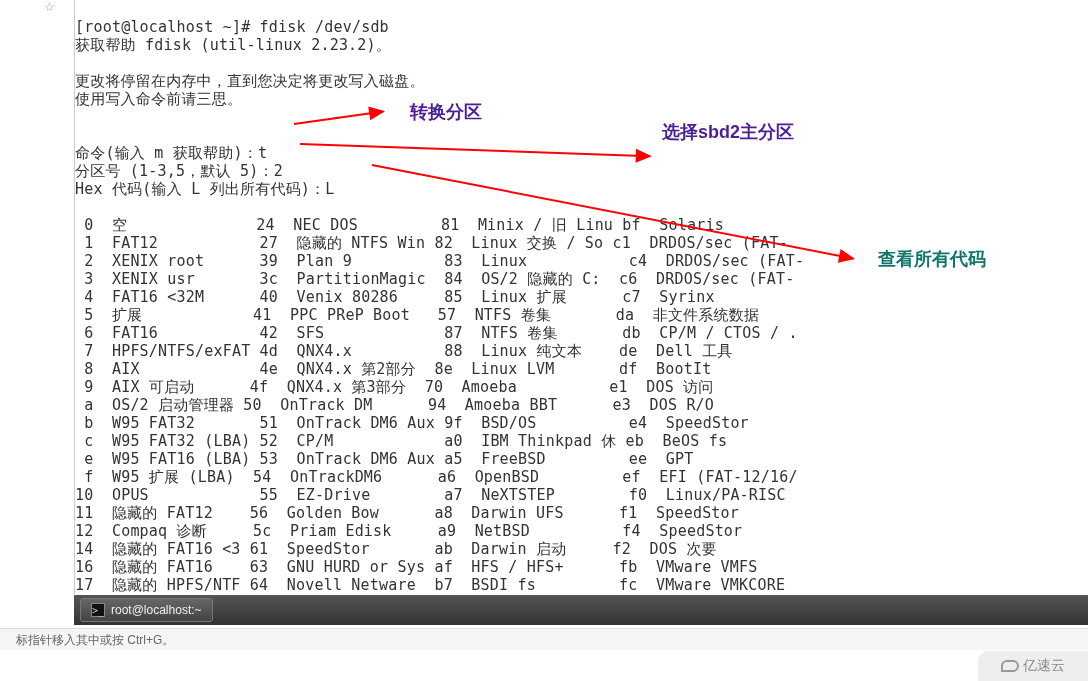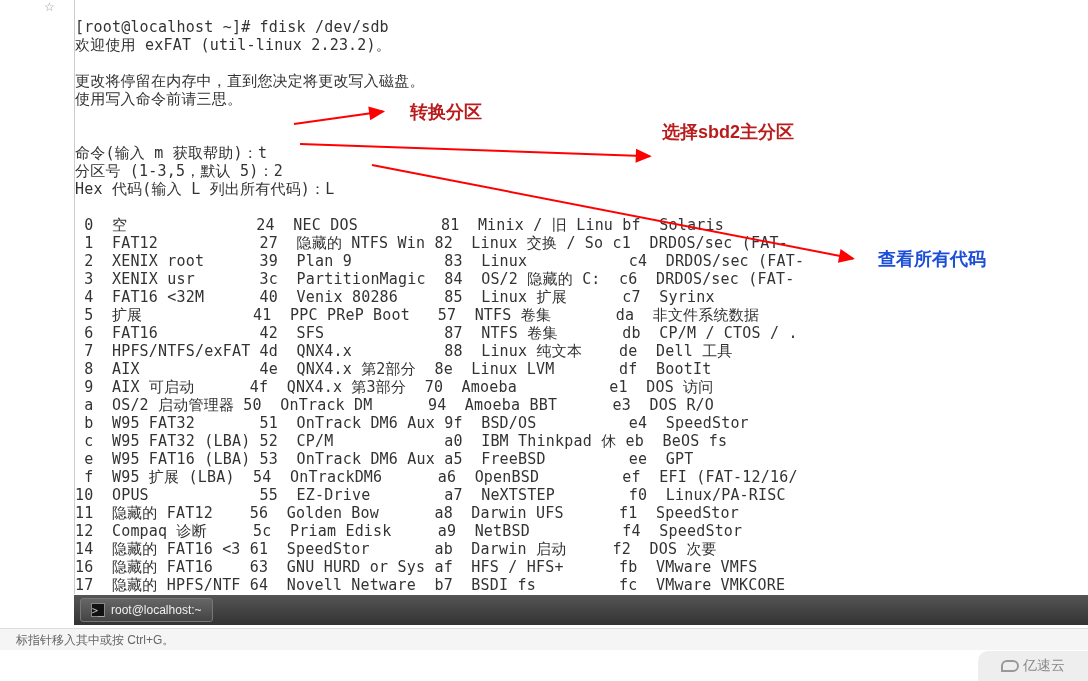--- a/index.html
+++ b/index.html
@@ -45,21 +45,21 @@
       width: 14px;
       height: 14px;
       color: #999;
       font-size: 12px;
     }
     .annotation {
       position: absolute;
       font-family: "Microsoft YaHei", sans-serif;
       font-size: 18px;
       font-weight: bold;
-      color: #b91c1c;
+      color: #4c1d95;
     }
     .ann-green { color: #00b050; }
     .arrow {
       position: absolute;
       height: 2px;
       background: #ff0000;
       transform-origin: left center;
     }
     .arrow::after {
       content: "";
@@ -145,21 +145,21 @@
 </head>
 <body>
 
 <div class="left-gutter">
   <span class="gutter-icon">☆</span>
 </div>
 
 <div class="terminal-wrap">
   <div class="terminal">
 <span>[root@localhost ~]# fdisk /dev/sdb</span>
-<span>欢迎使用 exFAT (util-linux 2.23.2)。</span>
+<span>获取帮助 fdisk (util-linux 2.23.2)。</span>
 
 <span>更改将停留在内存中，直到您决定将更改写入磁盘。</span>
 <span>使用写入命令前请三思。</span>
 
 
 <span>命令(输入 m 获取帮助)：t</span>
 <span>分区号 (1-3,5，默认 5)：2</span>
 <span>Hex 代码(输入 L 列出所有代码)：L</span>
 
 <span> 0  空              24  NEC DOS         81  Minix / 旧 Linu bf  Solaris</span>
@@ -187,21 +187,21 @@
 </div>
 </div>
 
 <div class="arrow" style="left:294px; top:123px; width:90px; transform:rotate(-8deg);"></div>
 <div class="annotation" style="left:410px; top:100px;">转换分区</div>
 
 <div class="arrow" style="left:300px; top:143px; width:350px; transform:rotate(2deg);"></div>
 <div class="annotation" style="left:662px; top:120px;">选择sbd2主分区</div>
 
 <div class="arrow" style="left:372px; top:164px; width:490px; transform:rotate(11deg);"></div>
-<div class="annotation ann-green" style="left:878px; top:247px; color:#1d4ed8;">查看所有代码</div>
+<div class="annotation ann-green" style="left:878px; top:247px; color:#0f766e;">查看所有代码</div>
 
 <div class="taskbar">
   <div class="taskbar-item">
     <span class="taskbar-icon">&gt;_</span>
     <span>root@localhost:~</span>
   </div>
 </div>
 
 <div class="statusbar">
   <span>标指针移入其中或按 Ctrl+G。</span>

